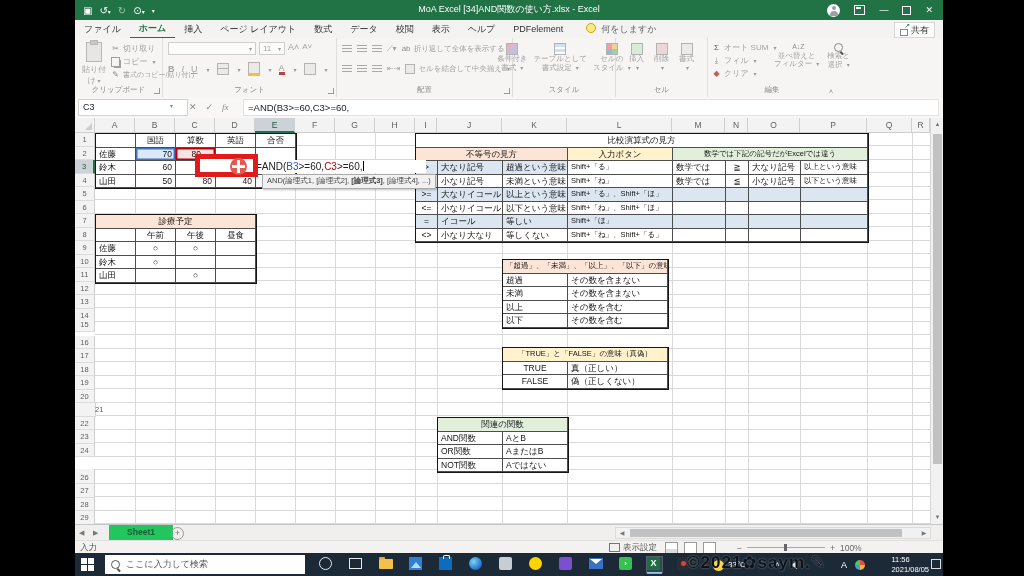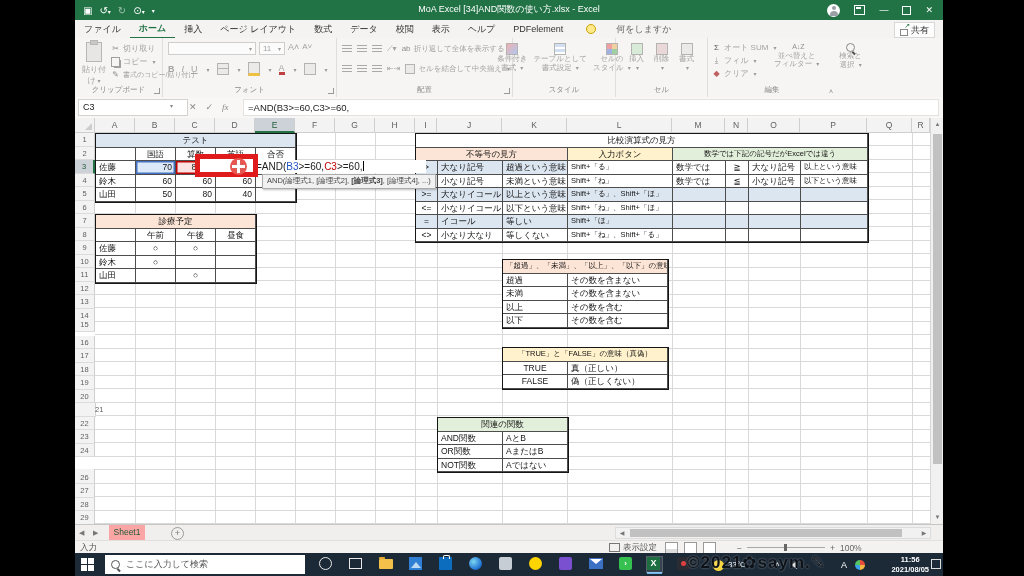--- a/index.html
+++ b/index.html
@@ -15,21 +15,21 @@
   .avatar{width:13px;height:13px;border-radius:50%;background:#fff;position:relative;overflow:hidden;}
   .avatar:before{content:"";position:absolute;left:4.5px;top:2px;width:4px;height:4px;border-radius:50%;background:#9aa0a6;}
   .avatar:after{content:"";position:absolute;left:2.5px;top:7px;width:8px;height:5px;border-radius:4px 4px 0 0;background:#9aa0a6;}
   .maxbox{width:7px;height:7px;border:1px solid #fff;display:inline-block;}
   .ribopts{width:9px;height:8px;border:1px solid #fff;display:inline-block;position:relative;}
   .ribopts:after{content:"";position:absolute;left:1px;top:1px;width:5px;height:2px;background:#fff;}
   
   #tabrow{position:absolute;left:0;top:20px;width:868px;height:18px;background:#f4f3f2;display:flex;align-items:center;font-size:9px;color:#333;}
   .rtab{padding:0 9px;height:100%;display:flex;align-items:center;white-space:nowrap;}
   .rtab.active{border-bottom:2.5px solid #217346;font-weight:bold;color:#217346;}
-  #tellme{display:flex;align-items:center;gap:20px;color:#666;margin-left:14px;}
+  #tellme{display:flex;align-items:flex-start;gap:5px;color:#666;margin-left:14px;}
   .bulb{width:8px;height:8px;border-radius:50%;border:1px solid #c8a400;background:#ffe98a;display:inline-block;}
   #sharebtn{position:absolute;right:8px;top:2px;height:14px;display:flex;align-items:center;gap:3px;font-size:9px;color:#333;padding:0 5px;background:#fdfdfd;border:1px solid #d8d8d8;}
   .shareic{width:8px;height:8px;position:relative;display:inline-block;}
   .shareic:before{content:"";position:absolute;left:0;top:3px;width:6px;height:5px;border:1px solid #888;}
   .shareic:after{content:"↗";position:absolute;right:-2px;top:-4px;font-size:7px;color:#217346;}
   
   #ribbon{position:absolute;left:0;top:38px;width:868px;height:59px;background:#f6f5f4;border-bottom:1px solid #d2d0ce;display:flex;}
   .rgroup{position:relative;height:100%;border-right:1px solid #e0dedc;box-sizing:border-box;flex:none;}
   .glabel{position:absolute;bottom:2px;left:0;right:0;text-align:center;font-size:7.5px;color:#8b8b8b;}
   .launcher{position:absolute;right:2px;bottom:3px;width:5px;height:5px;border-right:1px solid #999;border-bottom:1px solid #999;}
@@ -88,21 +88,21 @@
   #cursor .ring{position:absolute;left:0;top:0;width:17px;height:17px;border-radius:50%;background:#e8574f;}
   #cursor .pv{position:absolute;left:7px;top:2px;width:3px;height:13px;background:#fff;box-shadow:0 0 1px #888;}
   #cursor .ph{position:absolute;left:2px;top:7px;width:13px;height:3px;background:#fff;box-shadow:0 0 1px #888;}
   
   #vscroll{position:absolute;left:855px;top:0;width:13px;height:406px;background:#f1f1f1;border-left:1px solid #d6d6d6;box-sizing:border-box;}
   .varrow{position:absolute;left:0;width:13px;height:13px;font-size:6px;color:#777;text-align:center;line-height:13px;}
   #vthumb{position:absolute;left:2px;top:16px;width:9px;height:330px;background:#c1c1c1;}
   
   #tabsrow{position:absolute;left:0;top:524px;width:868px;height:16px;background:#f0efee;border-top:1px solid #c6c6c6;font-size:8.5px;}
   .navarr{position:absolute;top:0;height:16px;line-height:16px;color:#777;font-size:7px;}
-  #sheettab{position:absolute;left:34px;top:0;width:36px;height:15px;background:#fca5a5;border-bottom:2px solid #217346;text-align:center;line-height:14px;color:#1d5a36;font-weight:normal;}
+  #sheettab{position:absolute;left:34px;top:0;width:64px;height:15px;background:#22c55e;border-bottom:2px solid #217346;text-align:center;line-height:14px;color:#1d5a36;font-weight:bold;}
   #newsheet{position:absolute;left:96px;top:2px;width:11px;height:11px;border:1px solid #9b9b9b;border-radius:50%;color:#777;font-size:9px;line-height:10px;text-align:center;}
   #hscroll{position:absolute;left:540px;top:2px;width:316px;height:12px;background:#f1f1f1;border:1px solid #dcdcdc;box-sizing:border-box;}
   #hthumb{position:absolute;left:14px;top:1px;width:272px;height:8px;background:#c1c1c1;}
   .harrow{position:absolute;top:0;width:12px;height:10px;font-size:6px;color:#777;text-align:center;line-height:10px;}
   
   #statusbar{position:absolute;left:0;top:540px;width:868px;height:13px;background:#f3f2f1;border-top:1px solid #e1dfdd;font-size:8.5px;color:#555;}
   #viewicons{position:absolute;left:590px;top:1px;display:flex;gap:6px;}
   .vic{width:11px;height:10px;border:1px solid #9a9a9a;background:#fff;}
   .vic.b{background:linear-gradient(to bottom,#fff 60%,#dcdcdc 60%);}
   #zoomctrl{position:absolute;left:662px;top:0;display:flex;align-items:center;gap:5px;height:13px;color:#666;}
@@ -134,21 +134,21 @@
   .tbmail:after{content:"";position:absolute;left:1px;top:1px;border-left:6px solid transparent;border-right:6px solid transparent;border-top:5px solid #fff;}
   .tbline{background:#35c04f;width:13px;height:13px;border-radius:2px;color:#fff;font-size:8px;text-align:center;line-height:13px;font-weight:bold;}
   .tbexcel{background:#1d6f42;width:13px;height:13px;color:#fff;font-size:9px;font-weight:bold;text-align:center;line-height:13px;}
   .tbcam{background:#2b2b33;width:13px;height:13px;border-radius:2px;position:relative;}
   .tbcam:after{content:"";position:absolute;left:4px;top:4px;width:5px;height:5px;border-radius:50%;background:#e04040;}
   .active-app{outline:1px solid rgba(255,255,255,.25);background:rgba(255,255,255,.12);box-shadow:0 2px 0 #6cb2e8;}
   .sun{width:11px;height:11px;border-radius:50%;background:#f8d43a;margin-top:2px;}
   .tray{position:absolute;top:0;height:23px;display:flex;align-items:center;color:#fff;font-size:8px;}
   .spk{display:inline-block;width:0;height:0;border-top:4px solid transparent;border-bottom:4px solid transparent;border-right:6px solid #ddd;}
   .sphere{width:10px;height:10px;border-radius:50%;background:conic-gradient(#e84c3d 0 25%,#f5b63f 25% 50%,#3aa0e8 50% 75%,#57c462 75% 100%);}
-  #clock{position:absolute;right:14px;top:2px;text-align:center;font-size:7.5px;line-height:9.5px;color:#fff;font-weight:bold;}
+  #clock{position:absolute;right:14px;top:2px;text-align:left;font-size:7.5px;line-height:9.5px;color:#fff;}
   #notif{position:absolute;right:2px;top:6px;width:10px;height:10px;border:1px solid #ddd;box-sizing:border-box;}
   #watermark{position:absolute;left:612px;top:552px;font-size:17px;font-weight:bold;color:#0d1218;text-shadow:0 0 2px rgba(255,255,255,.45);z-index:9;letter-spacing:1px;}
   #statusmode{position:absolute;left:5px;top:1px;}
 </style>
 </head>
 <body>
 
 <div id="stage">
 <div id="app">
 
@@ -334,21 +334,21 @@
                 <span class="mi">⤓</span>
                 <span>フィル</span>
                 <span class="dd">▾</span>
               </div>
           <div class="minibtn">
                 <span class="mi" style="color:#c06060">◆</span>
                 <span>クリア</span>
                 <span class="dd">▾</span>
               </div>
         </div>
-        <div style="position:absolute;left:66px;top:3px;display:flex;gap:20px">
+        <div style="position:absolute;left:66px;top:3px;display:flex;gap:8px">
           <div class="stackbtn">
             <span class="mi" style="font-size:7px">A↓Z</span>
             <span>並べ替えと</span>
                 <span><span>フィルター</span> <span class="dd">▾</span></span>
           </div>
           <div class="stackbtn">
             <span class="mag" style="border-color:#888"></span>
             <span>検索と</span>
                 <span><span>選択</span> <span class="dd">▾</span></span>
           </div>
@@ -438,21 +438,20 @@
           <div class="vline" style="left: 577px;"></div>
           <div class="vline" style="left: 630px;"></div>
           <div class="vline" style="left: 653px;"></div>
           <div class="vline" style="left: 705px;"></div>
           <div class="vline" style="left: 772px;"></div>
           <div class="vline" style="left: 817px;"></div>
           <div class="vline" style="left: 835px;"></div>
         </div>
 
     <div class="xtable" style="left:20px;top:15px;grid-template-columns:40px 40px 40px 40px 40px">
-      <div class="c th" style="grid-column:1/6;background:#dce6f1">テスト</div>
       <div class="c"></div>
       <div class="c tc">国語</div>
       <div class="c tc">算数</div>
       <div class="c tc">英語</div>
       <div class="c tc">合否</div>
       <div class="c">佐藤</div>
       <div class="c tr b3ref">70</div>
       <div class="c tr c3ref">80</div>
       <div class="c tr"></div>
       <div class="c"></div>

